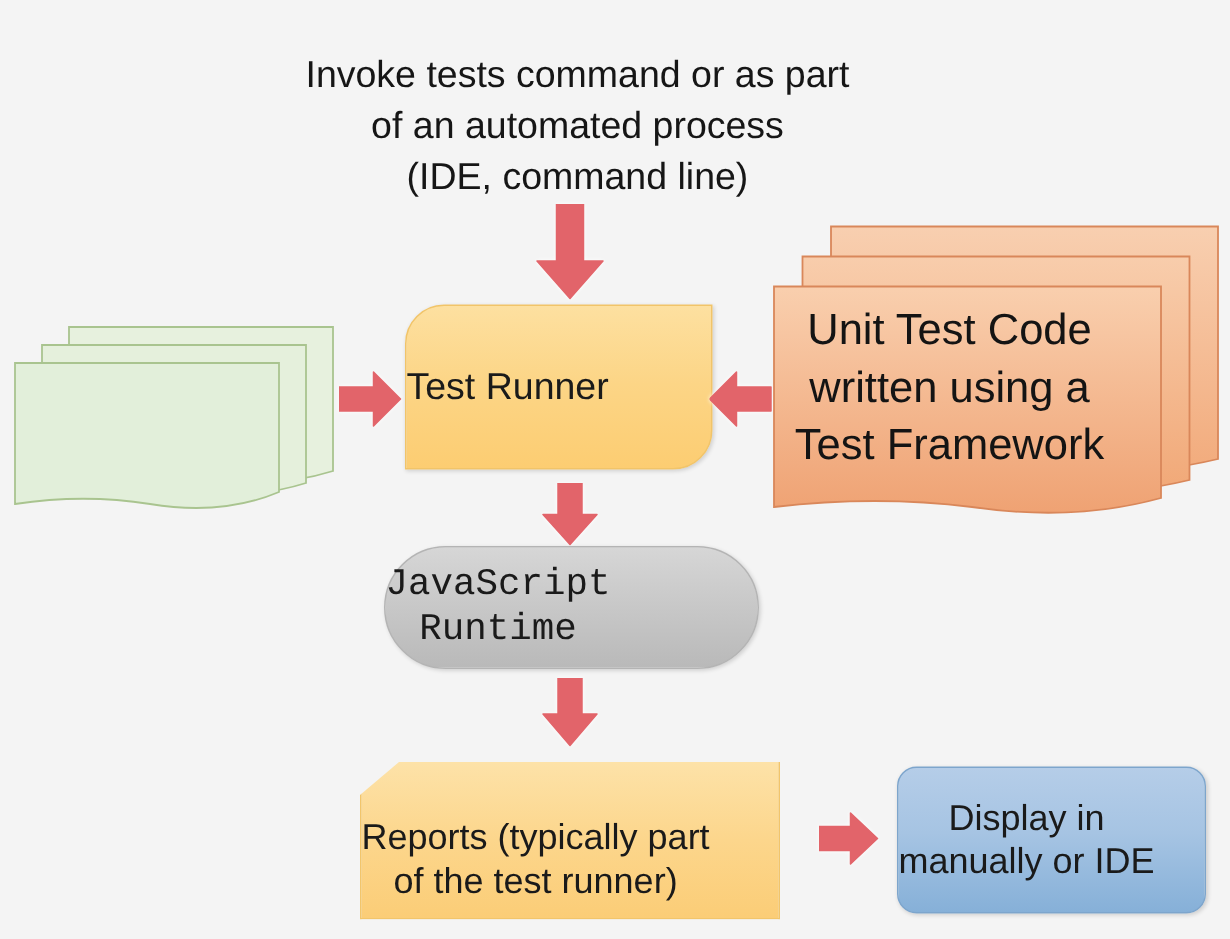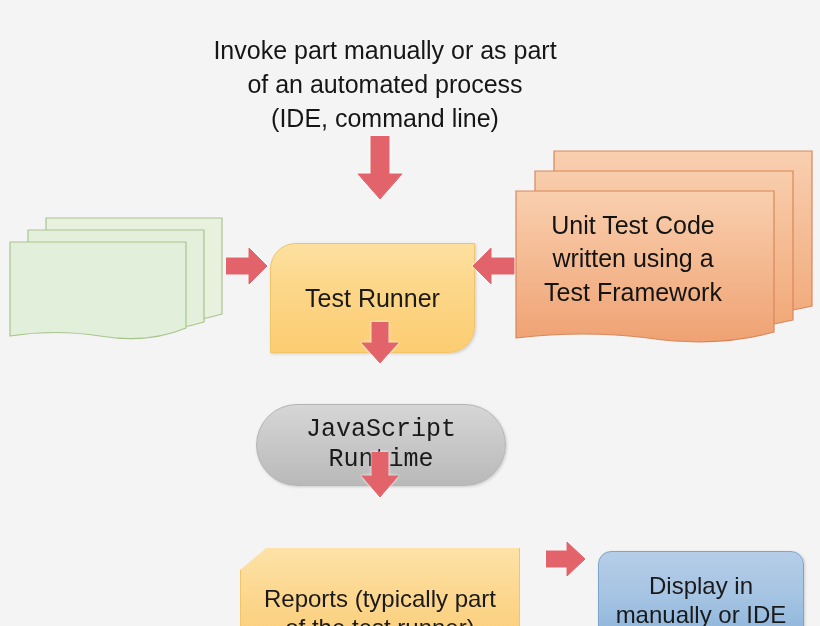--- a/index.html
+++ b/index.html
@@ -18,25 +18,24 @@
     background: #f4f4f4;
     overflow: hidden;
   }
 
   
   .node {
     position: absolute;
     box-sizing: border-box;
     display: flex;
     align-items: center;
-    justify-content: center;
+    justify-content: flex-start;
     text-align: center;
     color: #1a1a1a;
     line-height: 1.22;
-    margin-top: 40px;
   }
 
   
   .caption {
     position: absolute;
     left: 150px;
     top: 33px;
     width: 470px;
     text-align: center;
     font-size: 25px;
@@ -83,21 +82,21 @@
     left: 514px;
     top: 148px;
     width: 300px;
     height: 200px;
   }
   #unit-test-code .stack-label {
     left: 8px;
     top: 56px;
     width: 222px;
     height: 110px;
-    font-size: 25px;
+    font-size: 29px;
     line-height: 1.34;
   }
 
   
   #test-runner {
     left: 270px;
     top: 203px;
     width: 205px;
     height: 110px;
     font-size: 25px;
@@ -164,21 +163,21 @@
   #arrow-unittest    { left: 473px; top: 247px; }
   #arrow-to-runtime  { left: 361px; top: 322px; }
   #arrow-to-reports  { left: 361px; top: 452px; }
   #arrow-to-display  { left: 546px; top: 541px; }
 </style>
 </head>
 <body>
 
 <div id="canvas">
 
-  <div class="caption">Invoke part manually or as part
+  <div class="caption">Invoke tests command or as part
 of an automated process
 (IDE, command line)</div>
 
   <div class="arrow" id="arrow-invoke">
     <svg width="46" height="64" viewBox="0 0 46 64">
       <polygon points="14,0 32,0 32,38 45,38 23,63 1,38 14,38" fill="#e2646a" stroke="#e2646a" stroke-width="1" stroke-linejoin="round"></polygon>
     </svg>
   </div>
 
   <div class="stack" id="source-code">

